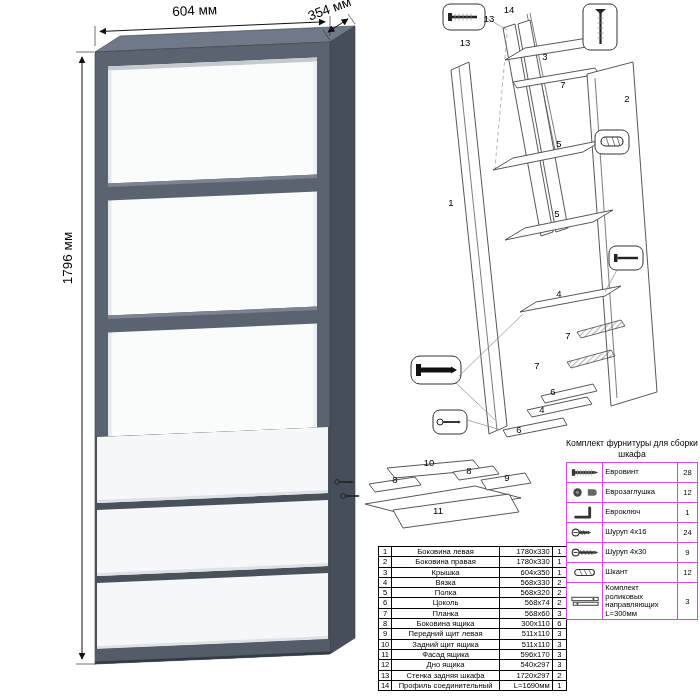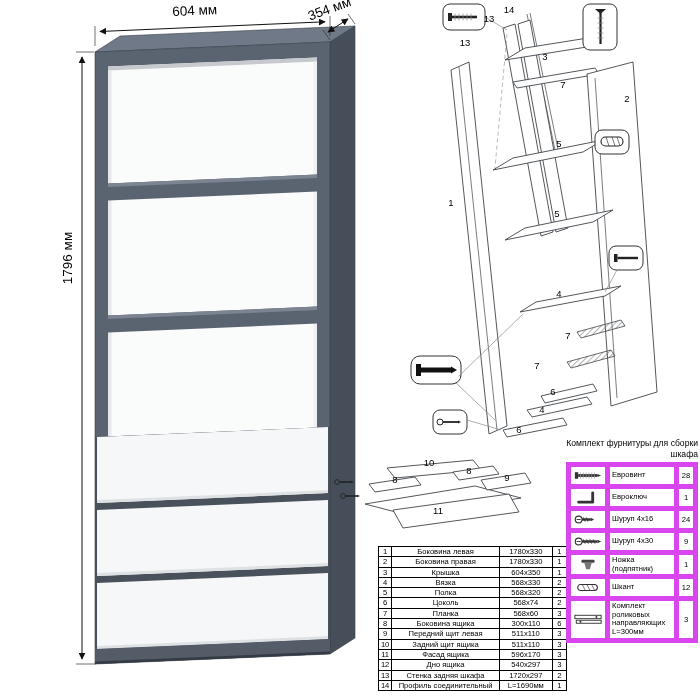--- a/index.html
+++ b/index.html
@@ -21,27 +21,27 @@
   .dashed { stroke:#999; stroke-width:0.7; stroke-dasharray:4 3; fill:none; }
   .ext { stroke:#333; stroke-width:0.7; }
   .dimline { stroke:#111; stroke-width:1; }
 
   .parts-table { position:absolute; left:378px; top:546px; width:189px; background:#fff; }
   .parts-table table { border-collapse:collapse; width:100%; }
   .parts-table td { border:1px solid #000; font-size:7.6px; line-height:9.3px; height:9.3px;
                     padding:0 2px; white-space:nowrap; overflow:hidden; color:#000; }
   td.pt-num  { width:13px; text-align:center; padding:0 1px; }
   td.pt-name { width:106px; text-align:center; }
-  td.pt-size { width:52px; text-align:center; }
+  td.pt-size { width:52px; text-align:right; }
   td.pt-qty  { width:14px; text-align:center; }
 
   .hw-block { position:absolute; left:566px; top:438px; width:132px; background:#fff; }
-  .hw-title { font-size:8.6px; line-height:10.5px; text-align:right; margin-bottom:3px; color:#000; }
+  .hw-title { font-size:8.6px; line-height:10.5px; text-align:center; margin-bottom:3px; color:#000; }
   .hw-block table { border-collapse:collapse; width:100%; }
-  .hw-block td { border:5px solid #d946ef; font-size:7.6px; padding:1px 2px; color:#000; height:20px; }
+  .hw-block td { border:1px solid #d946ef; font-size:7.6px; padding:1px 2px; color:#000; height:20px; }
   td.hw-icon-cell { width:36px; text-align:center; }
   td.hw-name { width:74px; text-align:left; line-height:8.6px; white-space:normal; }
   td.hw-qty  { width:20px; text-align:center; }
   .hwsvg { width:30px; height:15px; display:block; margin:0 auto; }
 </style>
 </head>
 <body>
 
 <div id="page">
 
@@ -328,20 +328,31 @@
                 <path d="M8 4.8V11.2M11 4.8V11.2M14 4.8V11.2M17 4.8V11.2M20 4.8V11.2M23 4.8V11.2" stroke="#999" stroke-width="0.8"></path>
                 <path d="M26 6.5L30 8L26 9.5Z" fill="#333"></path>
               </svg>
             </td>
             <td class="hw-name">Евровинт</td>
             <td class="hw-qty">28</td>
           </tr>
           <tr>
             <td class="hw-icon-cell">
               <svg class="hwsvg" viewBox="0 0 32 16">
+                <circle cx="8" cy="8" r="4.5" fill="#444"></circle>
+                <circle cx="8" cy="8" r="1.8" fill="#888"></circle>
+                <path d="M19 4.5h6a2 2 0 0 1 0 7h-6z" fill="#666"></path>
+              </svg>
+            </td>
+            <td class="hw-name">Еврозаглушка</td>
+            <td class="hw-qty">12</td>
+          </tr>
+          <tr>
+            <td class="hw-icon-cell">
+              <svg class="hwsvg" viewBox="0 0 32 16">
                 <path d="M6 13H21V3" fill="none" stroke="#333" stroke-width="3" stroke-linecap="round" stroke-linejoin="round"></path>
               </svg>
             </td>
             <td class="hw-name">Евроключ</td>
             <td class="hw-qty">1</td>
           </tr>
           <tr>
             <td class="hw-icon-cell">
               <svg class="hwsvg" viewBox="0 0 32 16">
                 <circle cx="6" cy="8" r="3.6" fill="none" stroke="#333" stroke-width="1.2"></circle>
@@ -363,30 +374,20 @@
                 <path d="M11 5.6L13 10.4M14.5 5.6L16.5 10.4M18 5.6L20 10.4M21.5 5.6L23.5 10.4" stroke="#333" stroke-width="0.8"></path>
                 <path d="M26 6.2L30 8L26 9.8Z" fill="#333"></path>
               </svg>
             </td>
             <td class="hw-name">Шуруп 4x30</td>
             <td class="hw-qty">9</td>
           </tr>
           <tr>
             <td class="hw-icon-cell">
               <svg class="hwsvg" viewBox="0 0 32 16">
-                <rect x="9" y="3" width="14" height="3" rx="1" fill="#444"></rect>
-                <path d="M12 6H20L18 13H14Z" fill="#777"></path>
-              </svg>
-            </td>
-            <td class="hw-name">Ножка (подпятник)</td>
-            <td class="hw-qty">1</td>
-          </tr>
-          <tr>
-            <td class="hw-icon-cell">
-              <svg class="hwsvg" viewBox="0 0 32 16">
                 <rect x="5" y="4.8" width="21" height="6.4" rx="3.2" fill="none" stroke="#333" stroke-width="1.2"></rect>
                 <path d="M10 5L13 11M15 5L18 11M20 5L23 11" stroke="#333" stroke-width="0.7"></path>
               </svg>
             </td>
             <td class="hw-name">Шкант</td>
             <td class="hw-qty">12</td>
           </tr>
           <tr>
             <td class="hw-icon-cell">
               <svg class="hwsvg" viewBox="0 0 32 16">

